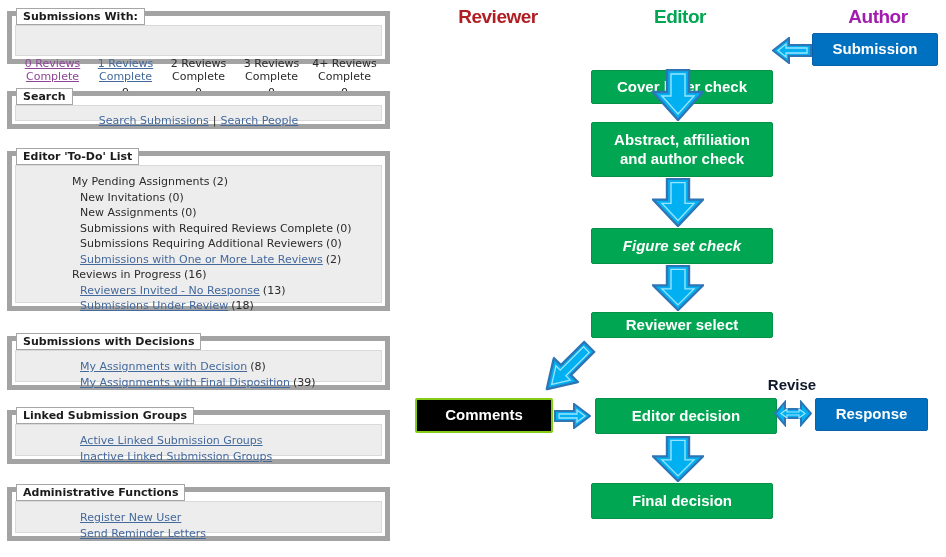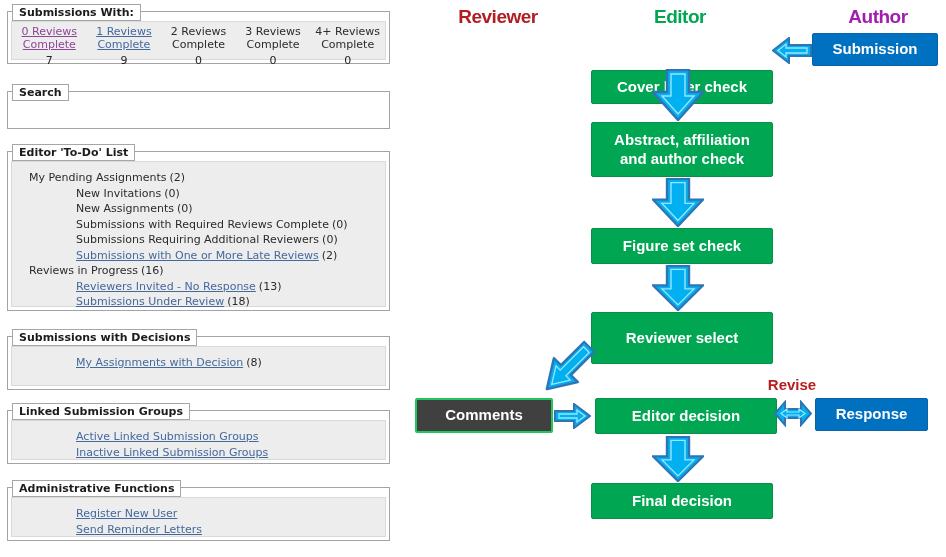--- a/index.html
+++ b/index.html
@@ -1,54 +1,54 @@
 <!DOCTYPE html>
 <html><head>
 <meta charset="utf-8">
 <style>
   * { box-sizing: border-box; margin: 0; padding: 0; }
   body { background:#fff; font-family:"DejaVu Sans", sans-serif; }
   .page { position:relative; width:946px; height:557px; background:#ffffff; overflow:hidden; }
 
   
-  .fieldset { position:absolute; left:7px; width:383px; border:1px solid #a3a3a3; background:#fff; }
+  .fieldset { position:absolute; left:7px; width:383px; border:5px solid #a3a3a3; background:#fff; }
   .legend { position:absolute; top:-8px; left:4px; background:#fff; border:1px solid #a6a6a6;
             padding:1px 6px; font-weight:bold; font-size:11px; color:#1c1c1c; white-space:nowrap; }
   .panel-body { position:absolute; left:3px; right:3px; top:9px; bottom:3px;
                 background:#ededed; border:1px solid #d9d9d9; font-size:11px; color:#2b2b2b; }
 
-  .sw-grid { display:flex; height:100%; padding-top:4px; }
+  .sw-grid { display:flex; height:100%; padding-top:4px;margin-top:28px; }
   .sw-col { width:20%; text-align:center; line-height:12.5px; }
   .sw-count { margin-top:4px; color:#222; }
 
   .lnk { color:#44699d; text-decoration:underline; cursor:pointer; }
   .lnk.visited { color:#8e4596; }
   .count { color:#2b2b2b; margin-left:3px; }
 
   .search-line { text-align:center; padding-top:8px; }
   .search-div { color:#2b2b2b; margin:0 4px; }
 
   .todo-line { line-height:15.5px; white-space:nowrap; }
   .pad-top { padding-top:8px; }
-  .ind1 { padding-left:17px; }
+  .ind1 { padding-left:56px; }
   .ind2 { padding-left:64px; }
 
   
   .lane-label { position:absolute; width:96px; text-align:center; font-family:"Liberation Sans", sans-serif;
                 font-weight:bold; font-size:19px; letter-spacing:-0.5px; }
   .node { position:absolute; display:flex; align-items:center; justify-content:center;
           font-family:"Liberation Sans", sans-serif; font-weight:bold; font-size:15px;
           color:#fff; text-align:center; line-height:1.25; border-radius:2px; padding:0 12px; }
   .node.green { background:#00a651; border:1px solid #079148; }
   .node.blue  { background:#0070c0; border:1px solid #0a62a8; }
-  .node.red   { background:#404040; border:2px solid #22c55e; }
+  .node.red   { background:#000000; border:2px solid #84cc16; }
   .arrow { position:absolute; }
   .arrow svg { display:block; }
   .edge-label { position:absolute; font-family:"Liberation Sans", sans-serif; font-weight:bold;
-                font-size:15px; color:#b91c1c; width:60px; text-align:center; }
+                font-size:15px; color:#0f172a; width:60px; text-align:center; }
 </style>
 </head>
 <body>
 
 <div class="page">
 
   <div class="fieldset" style="top:11px;height:53px;">
     <div class="legend">Submissions With:</div>
     <div class="panel-body">
       <div class="sw-grid">
@@ -71,20 +71,25 @@
         <div class="sw-col">
           <span>4+ Reviews Complete</span>
           <div class="sw-count">0</div>
         </div>
       </div>
     </div>
   </div>
 
   <div class="fieldset" style="top:91px;height:38px;">
     <div class="legend">Search</div>
+    <div class="panel-body">
+      <div class="search-line">
+        <span class="lnk">Search Submissions</span><span class="search-div">|</span><span class="lnk">Search People</span>
+      </div>
+    </div>
   </div>
 
   <div class="fieldset" style="top:151px;height:160px;">
     <div class="legend">Editor 'To-Do' List</div>
     <div class="panel-body">
       <div class="todo-line ind1 pad-top">
         <span>My Pending Assignments</span><span class="count">(2)</span>
       </div>
       <div class="todo-line ind2">
         <span>New Invitations</span><span class="count">(0)</span>
@@ -111,20 +116,23 @@
         <span class="lnk">Submissions Under Review</span><span class="count">(18)</span>
       </div>
     </div>
   </div>
 
   <div class="fieldset" style="top:336px;height:54px;">
     <div class="legend">Submissions with Decisions</div>
     <div class="panel-body">
       <div class="todo-line ind2 pad-top">
         <span class="lnk">My Assignments with Decision</span><span class="count">(8)</span>
+      </div>
+      <div class="todo-line ind2">
+        <span class="lnk">My Assignments with Final Disposition</span><span class="count">(39)</span>
       </div>
     </div>
   </div>
 
   <div class="fieldset" style="top:410px;height:54px;">
     <div class="legend">Linked Submission Groups</div>
     <div class="panel-body">
       <div class="todo-line ind2 pad-top">
         <span class="lnk">Active Linked Submission Groups</span>
       </div>
@@ -146,22 +154,22 @@
     </div>
   </div>
 
   <div class="lane-label" style="left:450px;top:6px;color:#b01e24;">Reviewer</div>
   <div class="lane-label" style="left:632px;top:6px;color:#00a651;">Editor</div>
   <div class="lane-label" style="left:830px;top:6px;color:#a21caf;">Author</div>
 
   <div class="node green" style="left:591px;top:34px;width:182px;height:34px;margin-top:36px;">Cover letter check</div>
   <div class="node blue" style="left:812px;top:33px;width:126px;height:33px;">Submission</div>
   <div class="node green" style="left:591px;top:122px;width:182px;height:55px;">Abstract, affiliation and author check</div>
-  <div class="node green" style="left:591px;top:228px;width:182px;height:36px;">Figure set check</div>
-  <div class="node green" style="left:591px;top:312px;width:182px;height:52px;">Reviewer select</div>
+  <div class="node green" style="left:591px;top:228px;width:182px;height:36px;font-style:italic;">Figure set check</div>
+  <div class="node green" style="left:591px;top:312px;width:182px;height:26px;">Reviewer select</div>
   <div class="node red" style="left:415px;top:398px;width:138px;height:35px;">Comments</div>
   <div class="node green" style="left:595px;top:398px;width:182px;height:36px;">Editor decision</div>
   <div class="node blue" style="left:815px;top:398px;width:113px;height:33px;">Response</div>
   <div class="node green" style="left:591px;top:483px;width:182px;height:36px;">Final decision</div>
 
   <div class="edge-label" style="left:762px;top:376px;">Revise</div>
 
   <div class="arrow" style="left:772px;top:37px;">
     <svg width="40" height="27" viewBox="0 0 40 27">
       <polygon points="39,8 17,8 17,1 1,13.5 17,26 17,19 39,19" fill="#00b0f0" stroke="#2e75b6" stroke-width="2"></polygon>

